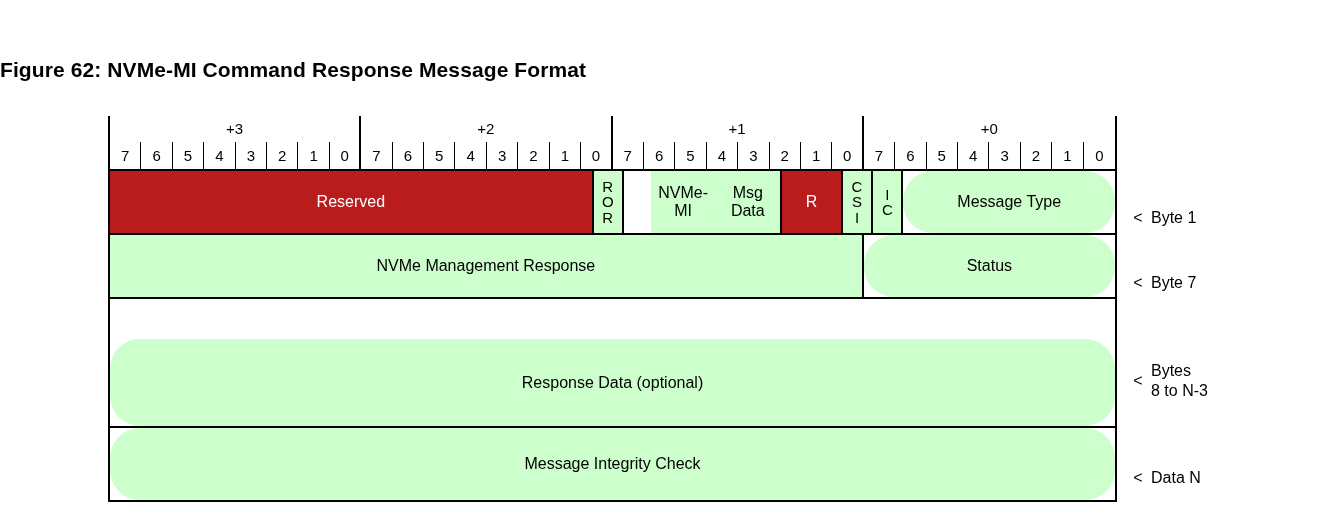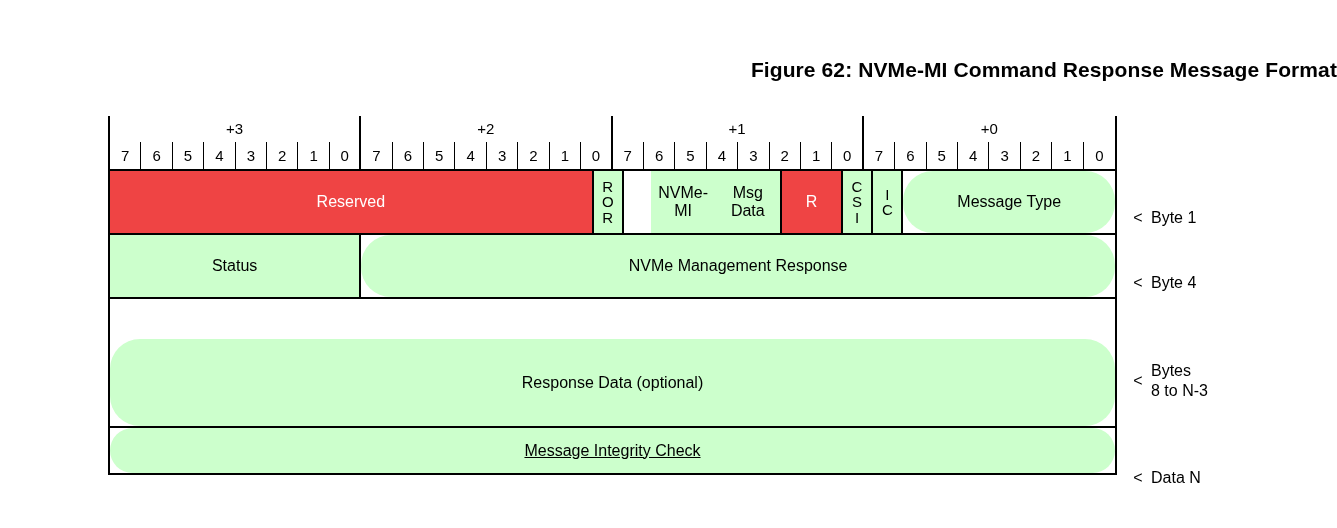--- a/index.html
+++ b/index.html
@@ -15,21 +15,21 @@
     position: relative;
     overflow: hidden;
   }
 
   
   .figure-title {
     position: absolute;
     left: 0;
     top: 58px;
     width: 1337px;
-    text-align: right;
+    text-align: left;
     font-size: 21px;
     font-weight: bold;
     letter-spacing: 0.1px;
   }
 
   
   
   .diagram {
     position: absolute;
     left: 108px;
@@ -78,36 +78,36 @@
     border-left: 2px solid #000;
     border-right: 2px solid #000;
     border-top: 2px solid #000;
     box-sizing: border-box;
   }
   .field-row.last { border-bottom: 2px solid #000; }
 
   .row-h1 { height: 64px; }
   .row-h2 { height: 64px; }
   .row-h3 { height: 129px; }
-  .row-h4 { height: 49px; text-decoration: underline; }
+  .row-h4 { height: 76px; }
 
   .cell {
     box-sizing: border-box;
     display: flex;
     align-items: center;
     justify-content: center;
     text-align: center;
     font-size: 16px;
     border-right: 2px solid #000;
     background: #ccffcc;
     overflow: hidden;
   }
   .cell:last-child { border-right: none; border-radius: 30px; }
   .cell.dark {
-    background: #ef4444;
+    background: #b91c1c;
     color: #ffffff;
     text-align: right;
   }
   .cell.stacked {
     flex-direction: column;
     justify-content: center;
     line-height: 1.02;
     font-size: 15px;
   }
   .cell.two-line { line-height: 1.15; }
@@ -206,41 +206,41 @@
           <span>S</span>
           <span>I</span>
         </div>
         <div class="cell light stacked" style="width: 31.53px;">
           <span>I</span>
           <span>C</span>
         </div>
         <div class="cell light" style="width: 220.71px;">Message Type</div>
       </div>
       <div class="field-row row-h2">
+        <div class="cell light" style="width: 756.72px;">NVMe Management Response</div>
         <div class="cell light" style="width: 252.24px;">Status</div>
-        <div class="cell light" style="width: 756.72px;">NVMe Management Response</div>
       </div>
       <div class="field-row row-h3">
         <div class="cell light" style="width: 1008.96px; margin-top: 40px;">Response Data (optional)</div>
       </div>
       <div class="field-row row-h4 last">
         <div class="cell light" style="width: 1008.96px;">Message Integrity Check</div>
       </div>
     </div>
 
 </div>
 
 <div class="annotations">
     <div class="annot annot-h1">
       <span class="caret">&lt;</span>
       <span class="annot-label">Byte 1</span>
     </div>
     <div class="annot annot-h2">
       <span class="caret">&lt;</span>
-      <span class="annot-label">Byte 4</span>
+      <span class="annot-label">Byte 7</span>
     </div>
     <div class="annot annot-h3">
       <span class="caret">&lt;</span>
       <span class="annot-label">Bytes
 8 to N-3</span>
     </div>
     <div class="annot annot-h4">
       <span class="caret">&lt;</span>
       <span class="annot-label">Data N</span>
     </div>

